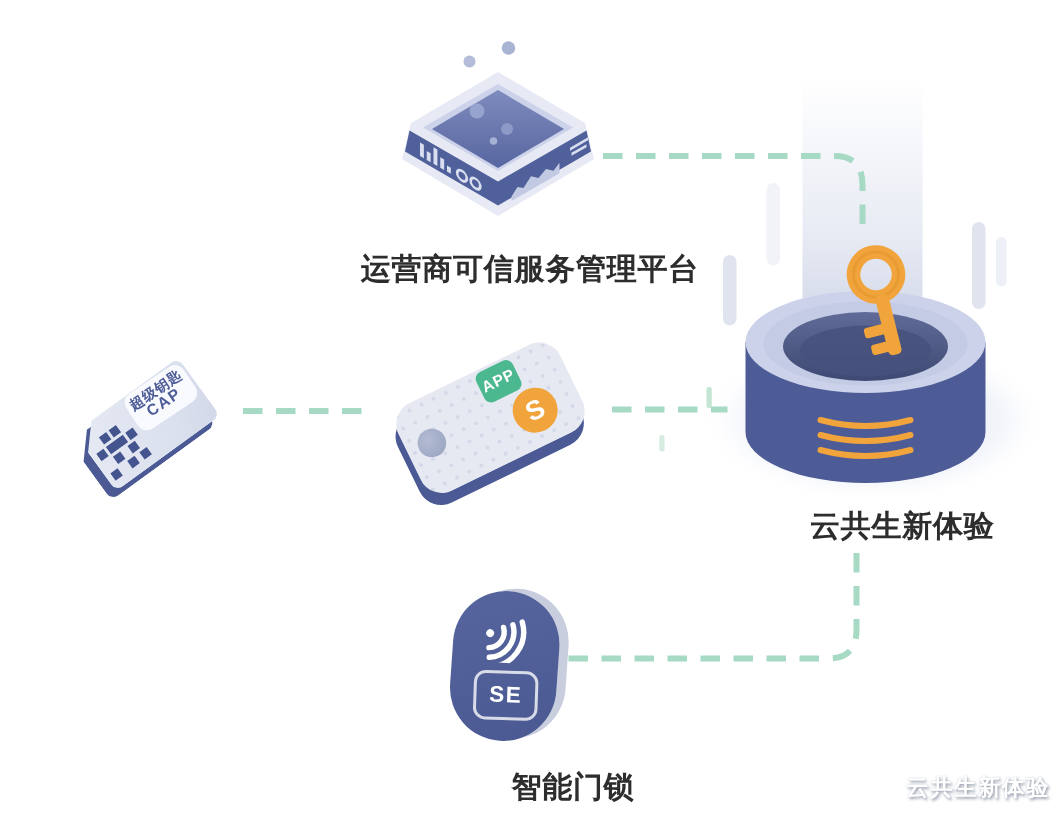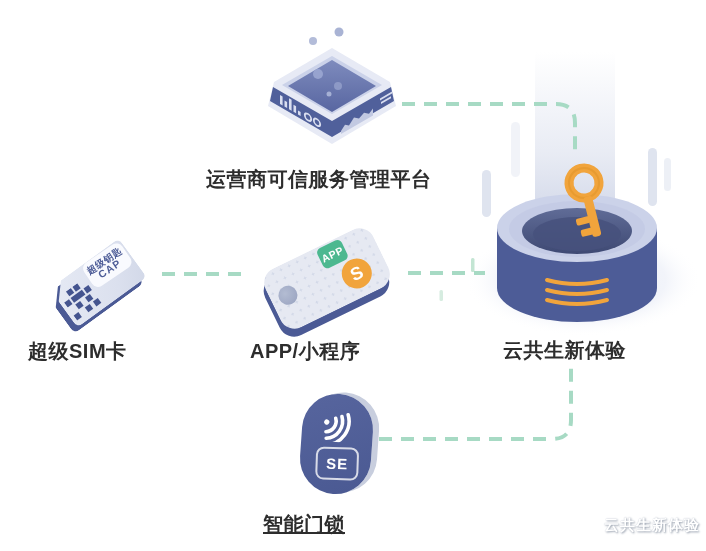--- a/index.html
+++ b/index.html
@@ -3,21 +3,21 @@
 <meta charset="utf-8">
 <style>
   html,body{margin:0;padding:0;background:#fff;}
   #stage{
     position:relative;width:706px;height:551px;background:#ffffff;overflow:hidden;
     font-family:"Liberation Sans","DejaVu Sans",sans-serif;
   }
   .abs{position:absolute;}
   .node-label{
     position:absolute;font-size:20px;font-weight:600;color:#2d2d2d;
-    text-align:left;letter-spacing:0.5px;z-index:6;white-space:nowrap;
+    text-align:right;letter-spacing:0.5px;z-index:6;white-space:nowrap;
   }
   
   .sim-back{
     left:52px;top:265px;width:86px;height:48px;border-radius:6px;
     background:#4b5a95;transform:rotate(-36deg);
     clip-path:polygon(0 34%,17% 0,100% 0,100% 100%,0 100%);z-index:2;
   }
   .sim-body{
     left:55px;top:259px;width:86px;height:48px;border-radius:6px;
     background:linear-gradient(120deg,#e6eaf4 0%,#dbe0ee 70%,#d2d8e8 100%);
@@ -205,20 +205,18 @@
           <path d="M6.5,-8.3 A10.5,10.5 0 0 1 6.5,8.3"></path>
           <path d="M10.5,-13.4 A17,17 0 0 1 10.5,13.4"></path>
           <path d="M14.5,-18.5 A23.5,23.5 0 0 1 14.5,18.5"></path>
         </g>
       </svg>
       <div class="se-badge">SE</div>
     </div>
   </div>
 
   <div class="node-label" style="left:206px;top:166px;width:260px;">运营商可信服务管理平台</div>
-  <div class="node-label" style="left:28px;top:338px;width:140px;">超级SIM卡</div>
-  <div class="node-label" style="left:250px;top:338px;width:160px;">APP/小程序</div>
   <div class="node-label" style="left:503px;top:337px;width:160px;">云共生新体验</div>
-  <div class="node-label" style="left:263px;top:511px;width:160px;text-decoration:underline;">智能门锁</div>
+  <div class="node-label" style="left:263px;top:511px;width:160px;">智能门锁</div>
 
   <div class="watermark">云共生新体验</div>
 
 </div>
 
 </body></html>

